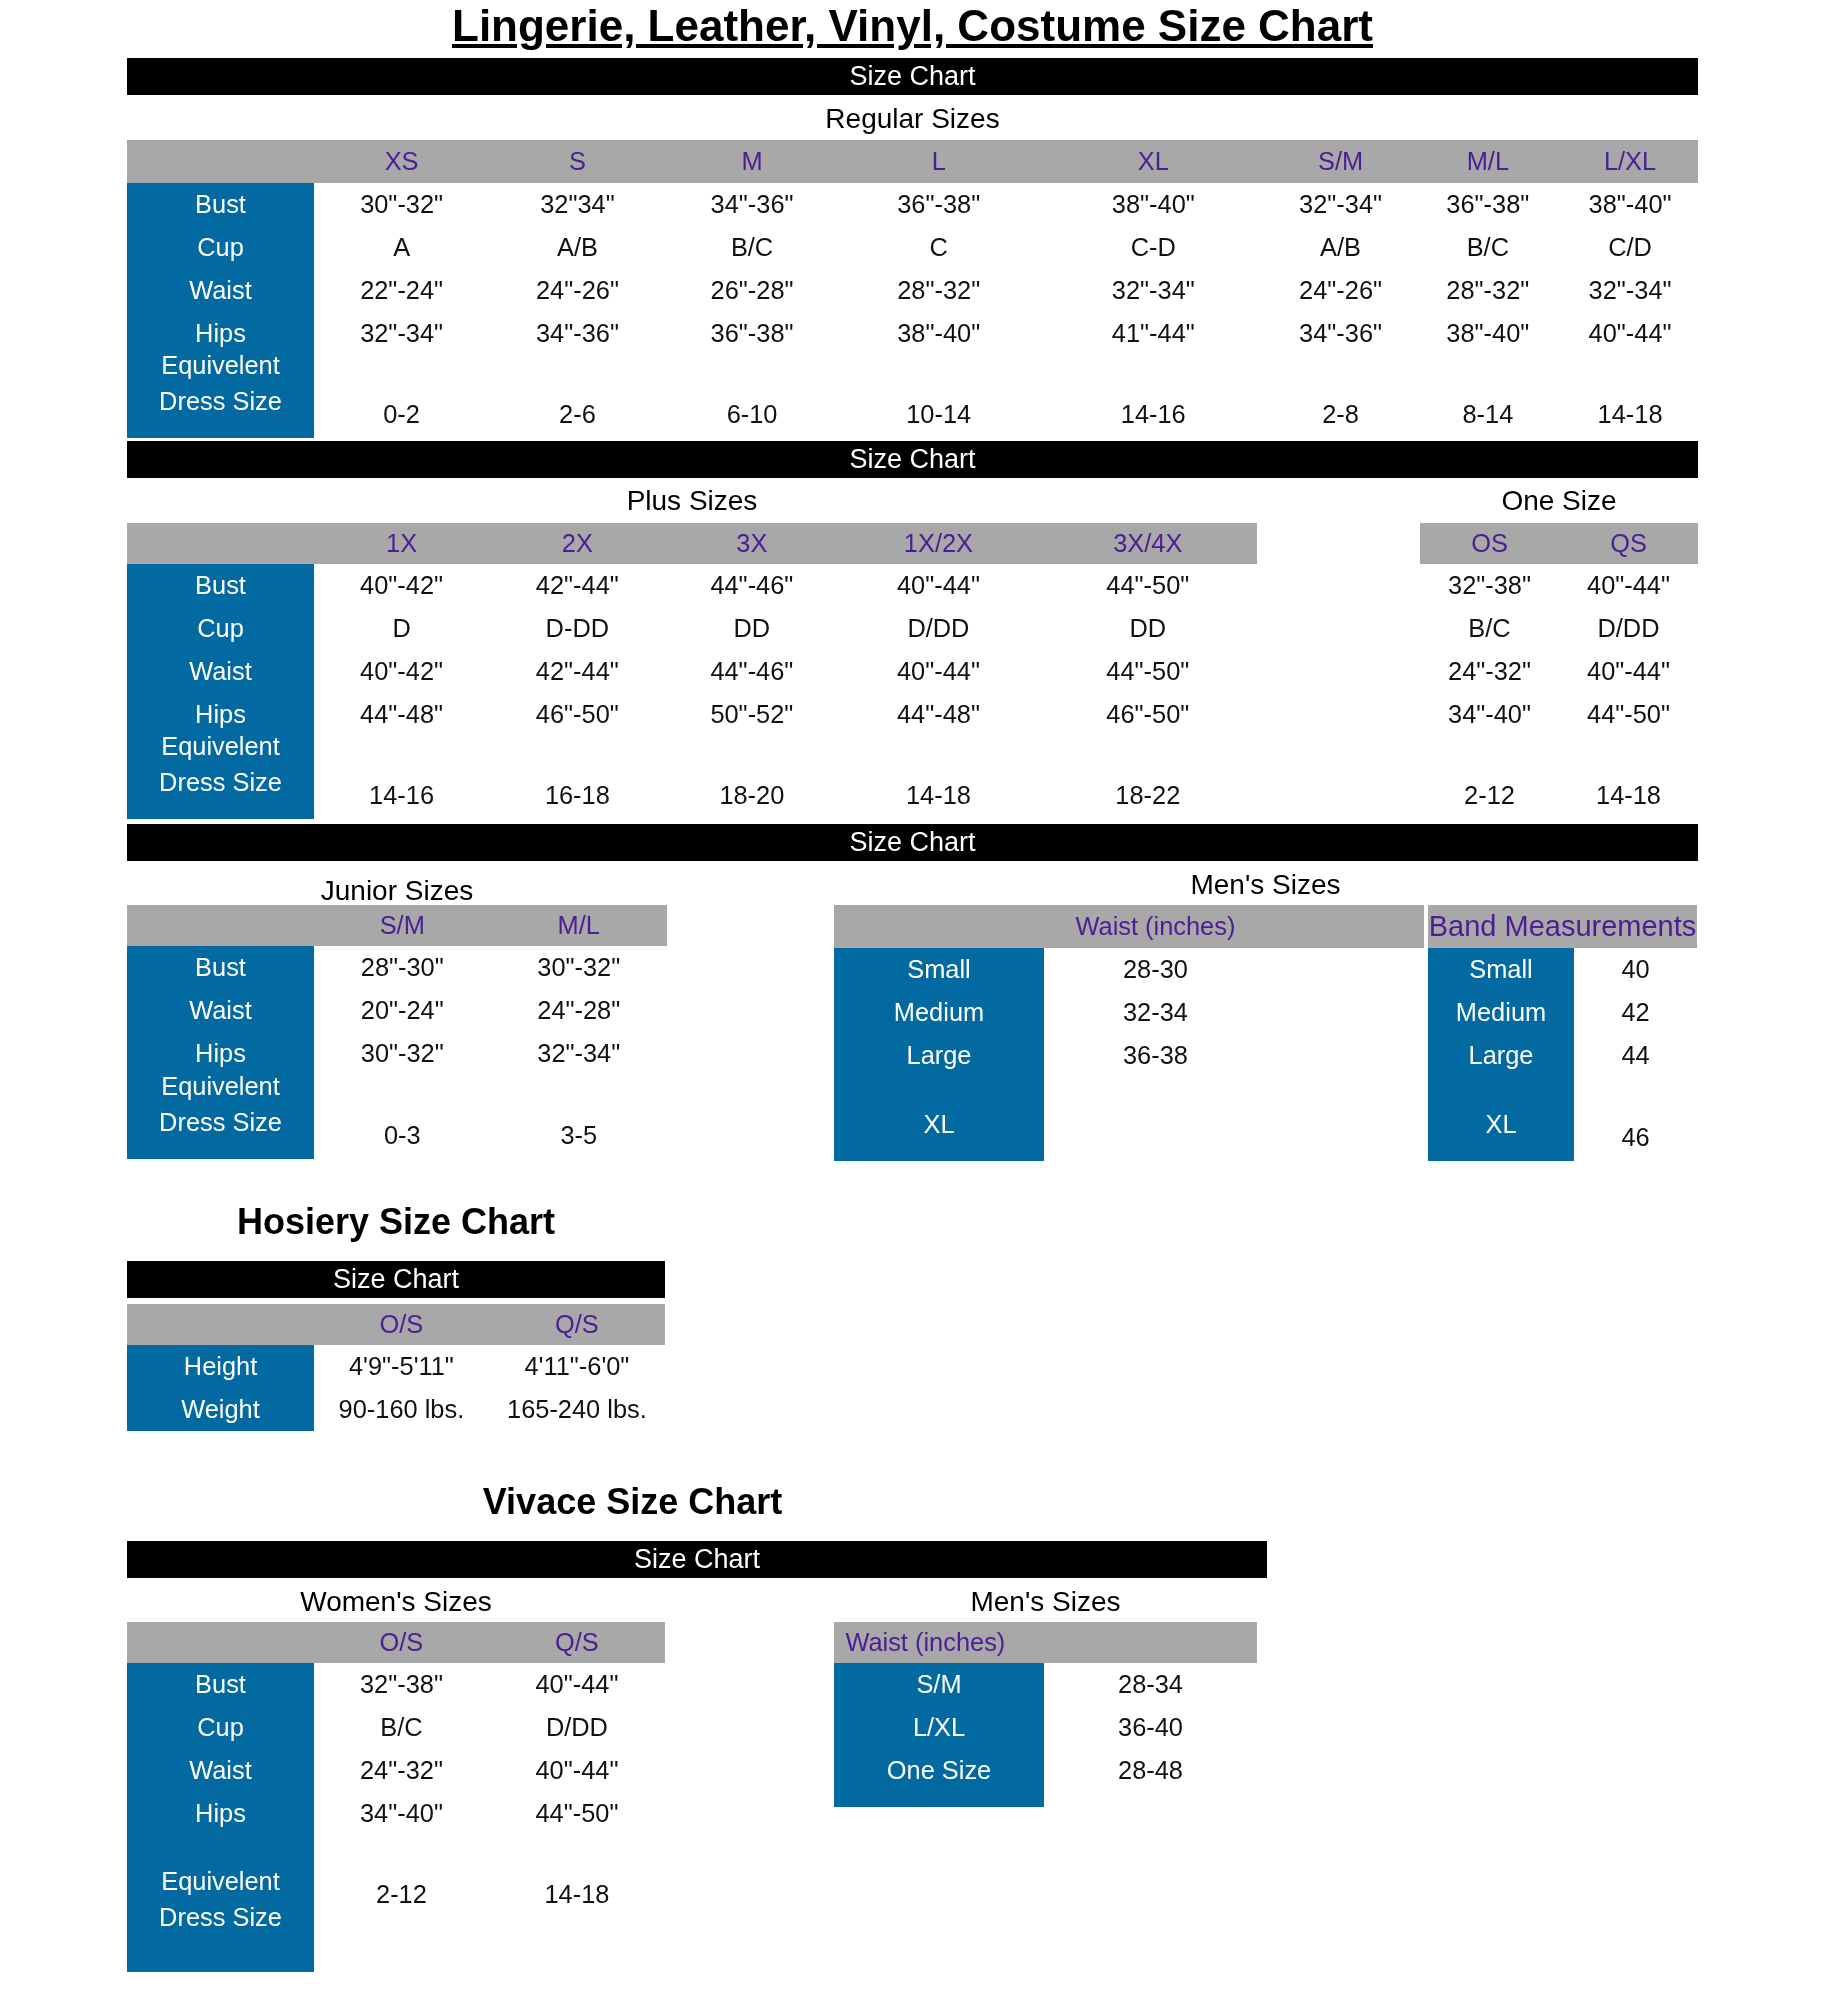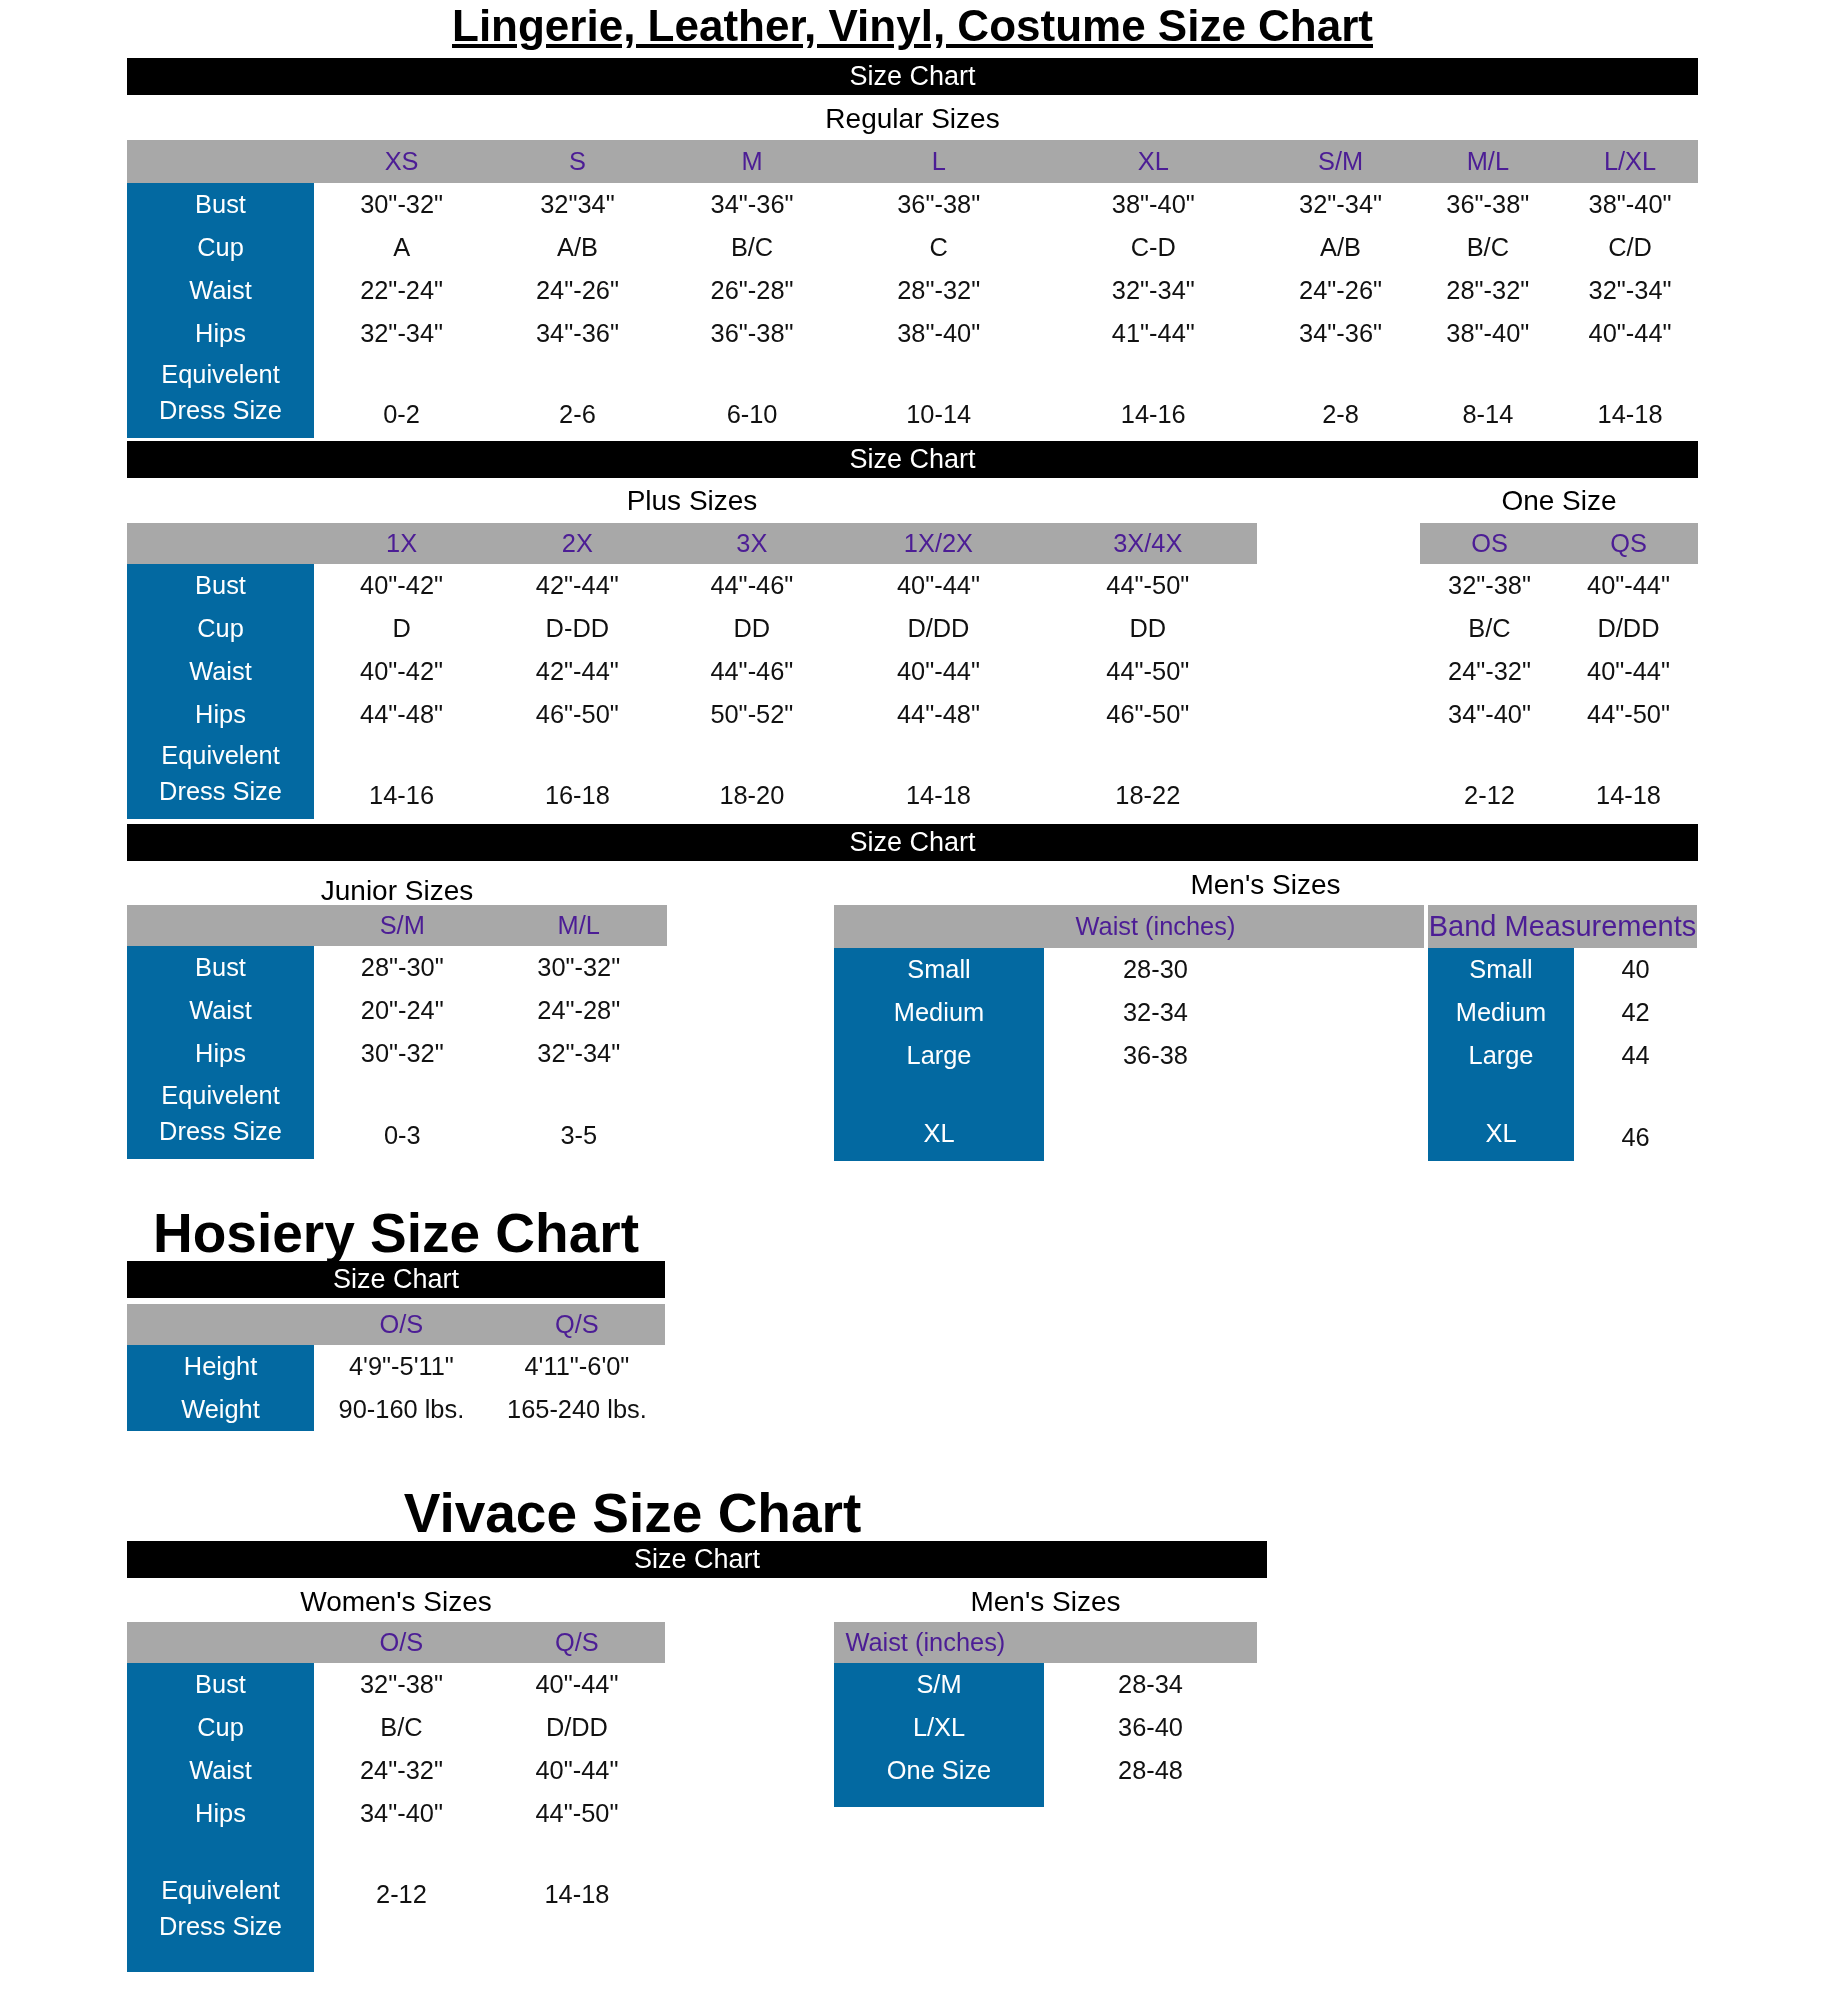--- a/index.html
+++ b/index.html
@@ -2,21 +2,21 @@
 <html style="font-size:10.2px"><head>
 <meta charset="utf-8">
 <style>
   html,body { margin:0; padding:0; background:#fff; }
   .page {
     position:relative; width:1844px; height:2005px; background:#fff;
     font-family:"Liberation Sans", sans-serif; color:#111; overflow:hidden;
   }
   .abs { position:absolute; }
   .page-title { font-size:44px; font-weight:bold; text-align:center; white-space:nowrap; color:#000; }
-  .sub-title  { font-size:55px; font-weight:bold; text-align:center; white-space:nowrap; color:#000; }
+  .sub-title  { font-size:36px; font-weight:bold; text-align:center; white-space:nowrap; color:#000; }
   .bar {
     background:#000; color:#fff; font-size:27px;
     display:flex; align-items:center; justify-content:center;
   }
   .section-label { font-size:28px; text-align:center; color:#000; white-space:nowrap; }
 
   .tbl { position:absolute; display:flex; flex-direction:column; font-size:25.4px; }
   .trow { display:flex; height:43px; align-items:stretch; }
   .thead { height:41px; }
   .t-regular .thead, .t-mensw .thead, .t-band .thead { height:43px; }
@@ -43,21 +43,21 @@
   .t-mensw   .cells { grid-template-columns:352fr 248fr; }
   .t-band    .cells, .t-vmen .cells { grid-template-columns:1fr; }
 
   .cell {
     display:flex; align-items:center; justify-content:center;
     white-space:nowrap; color:#111;
   }
   .hcell { background:#a8a8a8; color:#4c1d95; }
   .thead .tlabel { background:#a8a8a8; }
 
-  .tall .tlabel { align-items:flex-end; padding-bottom:10px; box-sizing:border-box; }
+  .tall .tlabel { align-items:flex-end; padding-bottom:19px; box-sizing:border-box; }
   .tall .cell   { align-items:flex-end; padding-bottom:9px; box-sizing:border-box; }
   .t-vwomen .tall .cell { align-items:center; padding-bottom:0; }
 
   .t-vmen .thead .cell { justify-content:flex-start; padding-left:11.4px; }
   .t-band .thead .cell { font-size:29px; }
 </style>
 </head>
 <body>
 
 <div class="page">

